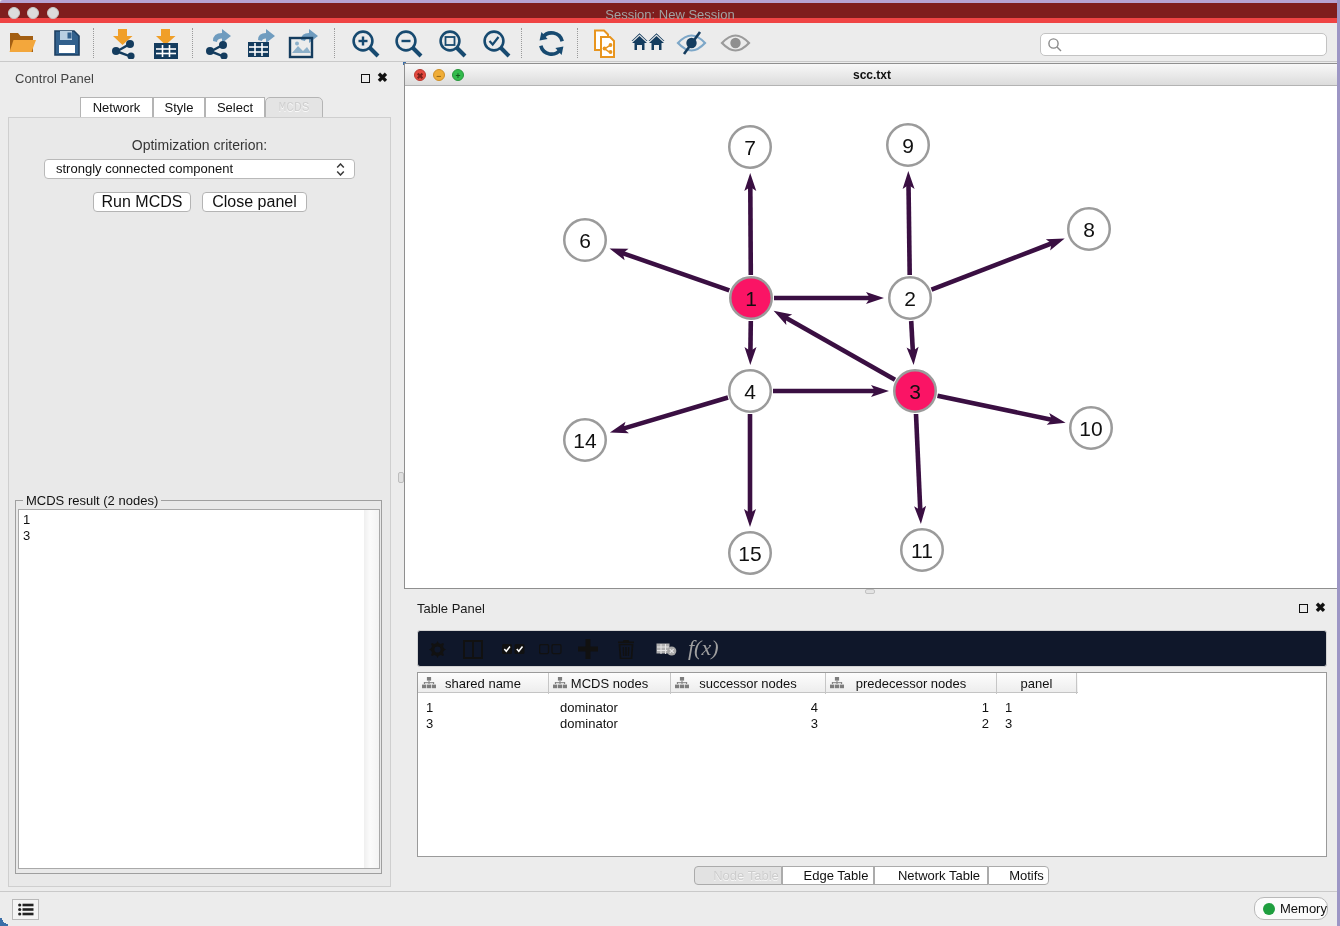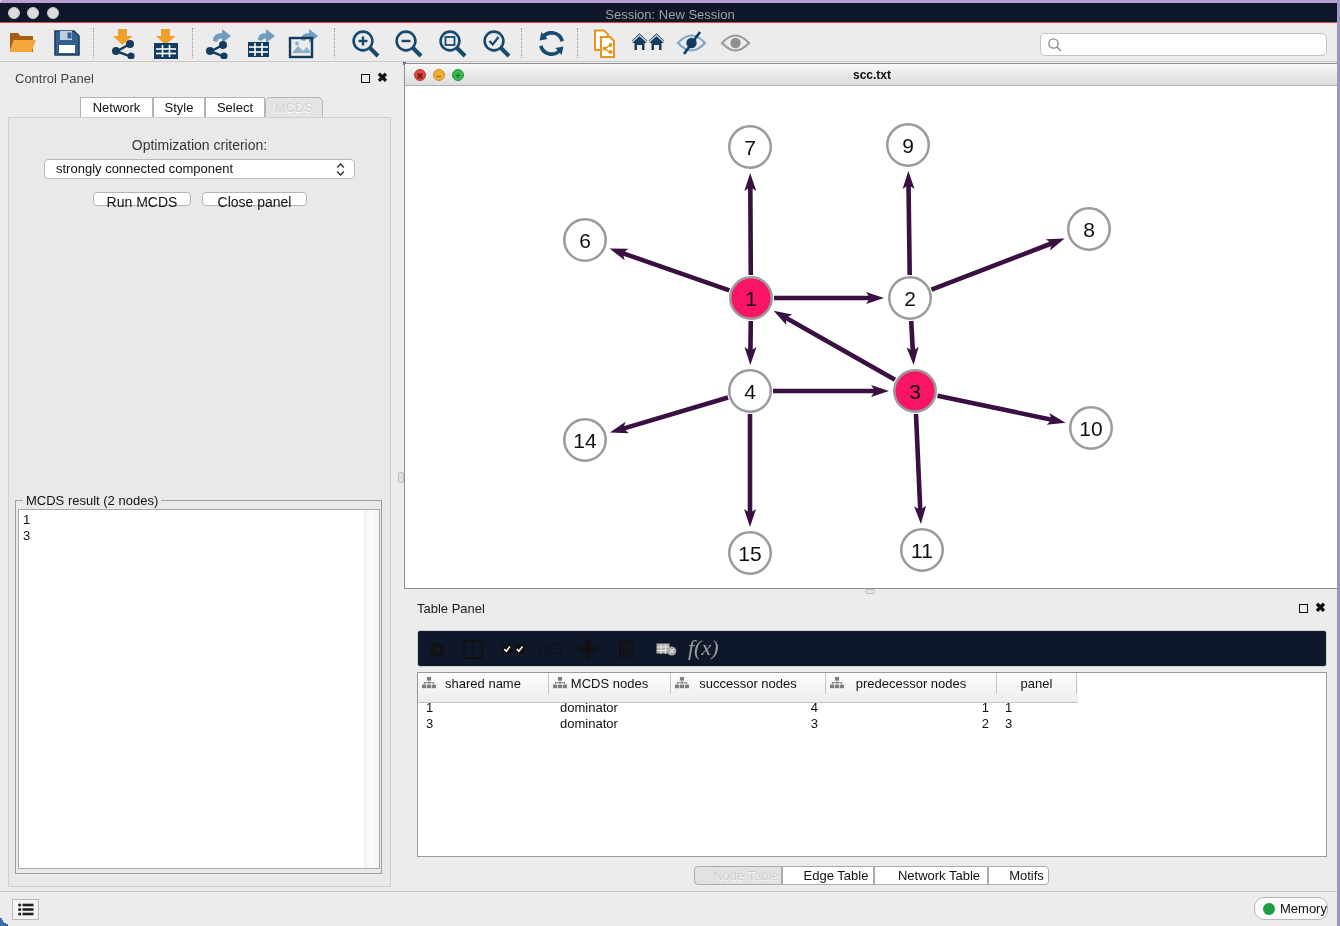--- a/index.html
+++ b/index.html
@@ -1,53 +1,53 @@
 <!DOCTYPE html>
 <html><head>
 <meta charset="utf-8">
 <style>
 * { margin:0; padding:0; box-sizing:border-box; }
 html,body { width:1340px; height:926px; overflow:hidden; }
 body { font-family:"Liberation Sans", sans-serif; background:#ececec; position:relative; }
 .abs { position:absolute; }
 
 #purple { left:0; top:0; width:1340px; height:3px; background:#b7a2d2; border-radius:6px 6px 0 0; }
-#titlebar { left:0; top:3px; width:1340px; height:20px; background:#0f172a; border-bottom:1px solid #ef4444; }
+#titlebar { left:0; top:3px; width:1340px; height:20px; background:#7f1d1d; border-bottom:5px solid #ef4444; }
 .tl { position:absolute; top:3.5px; width:12px; height:12px; border-radius:50%; background:#dcdcdc; border:1px solid #c8c8c8; }
 #wtitle { left:0; right:0; top:4px; text-align:center; font-size:13px; color:#ab9f9f; filter:grayscale(1); }
 #toolbar { left:0; top:24px; width:1340px; height:38px; background:#ececec; border-bottom:1px solid #c9c9c9; }
 .sep { position:absolute; top:4px; height:30px; width:0; border-left:1px dotted #9a9a9a; }
 .tbi { position:absolute; top:5px; }
 #search { position:absolute; left:1040px; top:9px; width:287px; height:23px; background:#fff; border:1px solid #c3c3c3; border-radius:5px; }
 
 #cp-title { left:15px; top:71px; font-size:13px; color:#a21caf; filter:grayscale(1); }
 #cp-float { left:361px; top:74px; width:9px; height:9px; border:1.5px solid #111; }
 #cp-close { left:377px; top:70px; font-size:13px; font-weight:bold; color:#111; }
 .tab { position:absolute; top:97px; height:21px; background:#fff; border:1px solid #b4b4b4; font-size:13px; text-align:center; line-height:20px; color:#111; filter:grayscale(1); }
-#tab-mcds { background:#e4e4e4; color:#cfd0cf; text-shadow:0 1px 0 #fafafa; border-radius:5px 5px 0 0; }
+#tab-mcds { background:#e4e4e4; color:#cfd0cf; text-shadow:0 1px 0 #fafafa; border-radius:5px 5px 0 0;font-family:Liberation Mono, monospace; }
 #cp-body { left:8px; top:117px; width:383px; height:770px; background:#e9e9e9; border:1px solid #cfcfcf; }
 #opt-label { left:0; top:137px; width:399px; text-align:center; font-size:14px; color:#701a75; filter:grayscale(1); }
 #dropdown { left:44px; top:159px; width:311px; height:20px; background:#fff; border:1px solid #b9b9b9; border-radius:4px; font-size:13px; color:#111; line-height:18px; padding-left:11px; filter:grayscale(1); }
-.btn { position:absolute; top:192px; height:14px; background:#fff; border:1px solid #b4b4b4; border-radius:4px; font-size:14px; color:#111; text-align:center; line-height:18px; filter:grayscale(1); }
+.btn { position:absolute; top:192px; height:20px; background:#fff; border:1px solid #b4b4b4; border-radius:4px; font-size:16px; color:#111; text-align:center; line-height:18px; filter:grayscale(1); }
 #fieldset { left:15px; top:500px; width:367px; height:374px; border:1px solid #9f9f9f; }
 #fs-legend { left:23px; top:493px; background:#e9e9e9; padding:0 3px; font-size:13px; color:#111; filter:grayscale(1); }
 #ta { left:18px; top:509px; width:362px; height:360px; background:#fff; border:1px solid #a9a9a9; font-size:13px; color:#111; padding:2px 0 0 4px; line-height:16px; filter:grayscale(1); }
 #ta-sb { left:364px; top:510px; width:15px; height:358px; background:linear-gradient(to right,#efefef,#fbfbfb 40%,#f3f3f3); }
 
 #netframe { left:404px; top:63px; width:936px; height:526px; background:#fff; border:1px solid #8f8f8f; }
 #nettitle { left:0; top:0; width:934px; height:22px; background:linear-gradient(#f8f8f8,#dcdcdc); border-bottom:1px solid #b3b3b3; position:absolute; }
 .light { position:absolute; top:5px; width:12px; height:12px; border-radius:50%; font-size:8.5px; font-weight:bold; text-align:center; line-height:12px; }
 #net-name { left:0; right:0; top:4px; text-align:center; font-size:12px; font-weight:bold; color:#111; position:absolute; filter:grayscale(1); }
 
 #tp-title { left:417px; top:601px; font-size:13px; color:#1a1a1a; filter:grayscale(1); }
 #tp-float { left:1299px; top:604px; width:9px; height:9px; border:1.5px solid #111; }
 #tp-close { left:1315px; top:600px; font-size:13px; font-weight:bold; color:#111; }
 #tp-toolbar { left:417px; top:630px; width:910px; height:37px; background:#0f172a; border:1px solid #d2d2d2; border-radius:3px; }
 #tbl { left:417px; top:672px; width:910px; height:185px; background:#fff; border:1px solid #9a9a9a; }
-#tbl-head { position:absolute; left:0; top:0; width:660px; height:30px; background:linear-gradient(#fdfdfd,#ededed); border-bottom:1px solid #c4c4c4; }
+#tbl-head { position:absolute; left:0; top:0; width:660px; height:20px; background:linear-gradient(#fdfdfd,#ededed); border-bottom:1px solid #c4c4c4; }
 .th { position:absolute; top:0; height:21px; border-right:1px solid #c6c6c6; font-size:13px; color:#111; text-align:center; line-height:21px; filter:grayscale(1); }
 .td { position:absolute; font-size:13px; color:#111; filter:grayscale(1); }
 
 .btab { position:absolute; top:866px; height:19px; background:#fff; border:1px solid #ababab; font-size:13px; color:#111; text-align:center; line-height:18px; filter:grayscale(1);padding-left:16px; }
 #btab-node { background:#e2e2e2; color:#cdcdcd; text-shadow:0 1px 0 #f8f8f8; border-radius:4px 0 0 4px; }
 #btab-motifs { border-radius:0 4px 4px 0; }
 
 #statusbar { left:0; top:891px; width:1340px; height:35px; border-top:1px solid #c9c9c9; background:#ececec; }
 #list-btn { left:12px; top:899px; width:27px; height:21px; background:#f4f4f4; border:1px solid #b9b9b9; }
 #mem-btn { left:1254px; top:897px; width:74px; height:23px; background:#fbfbfb; border:1px solid #b9b9b9; border-radius:10px; font-size:13px; color:#111; white-space:nowrap; line-height:21px; }

